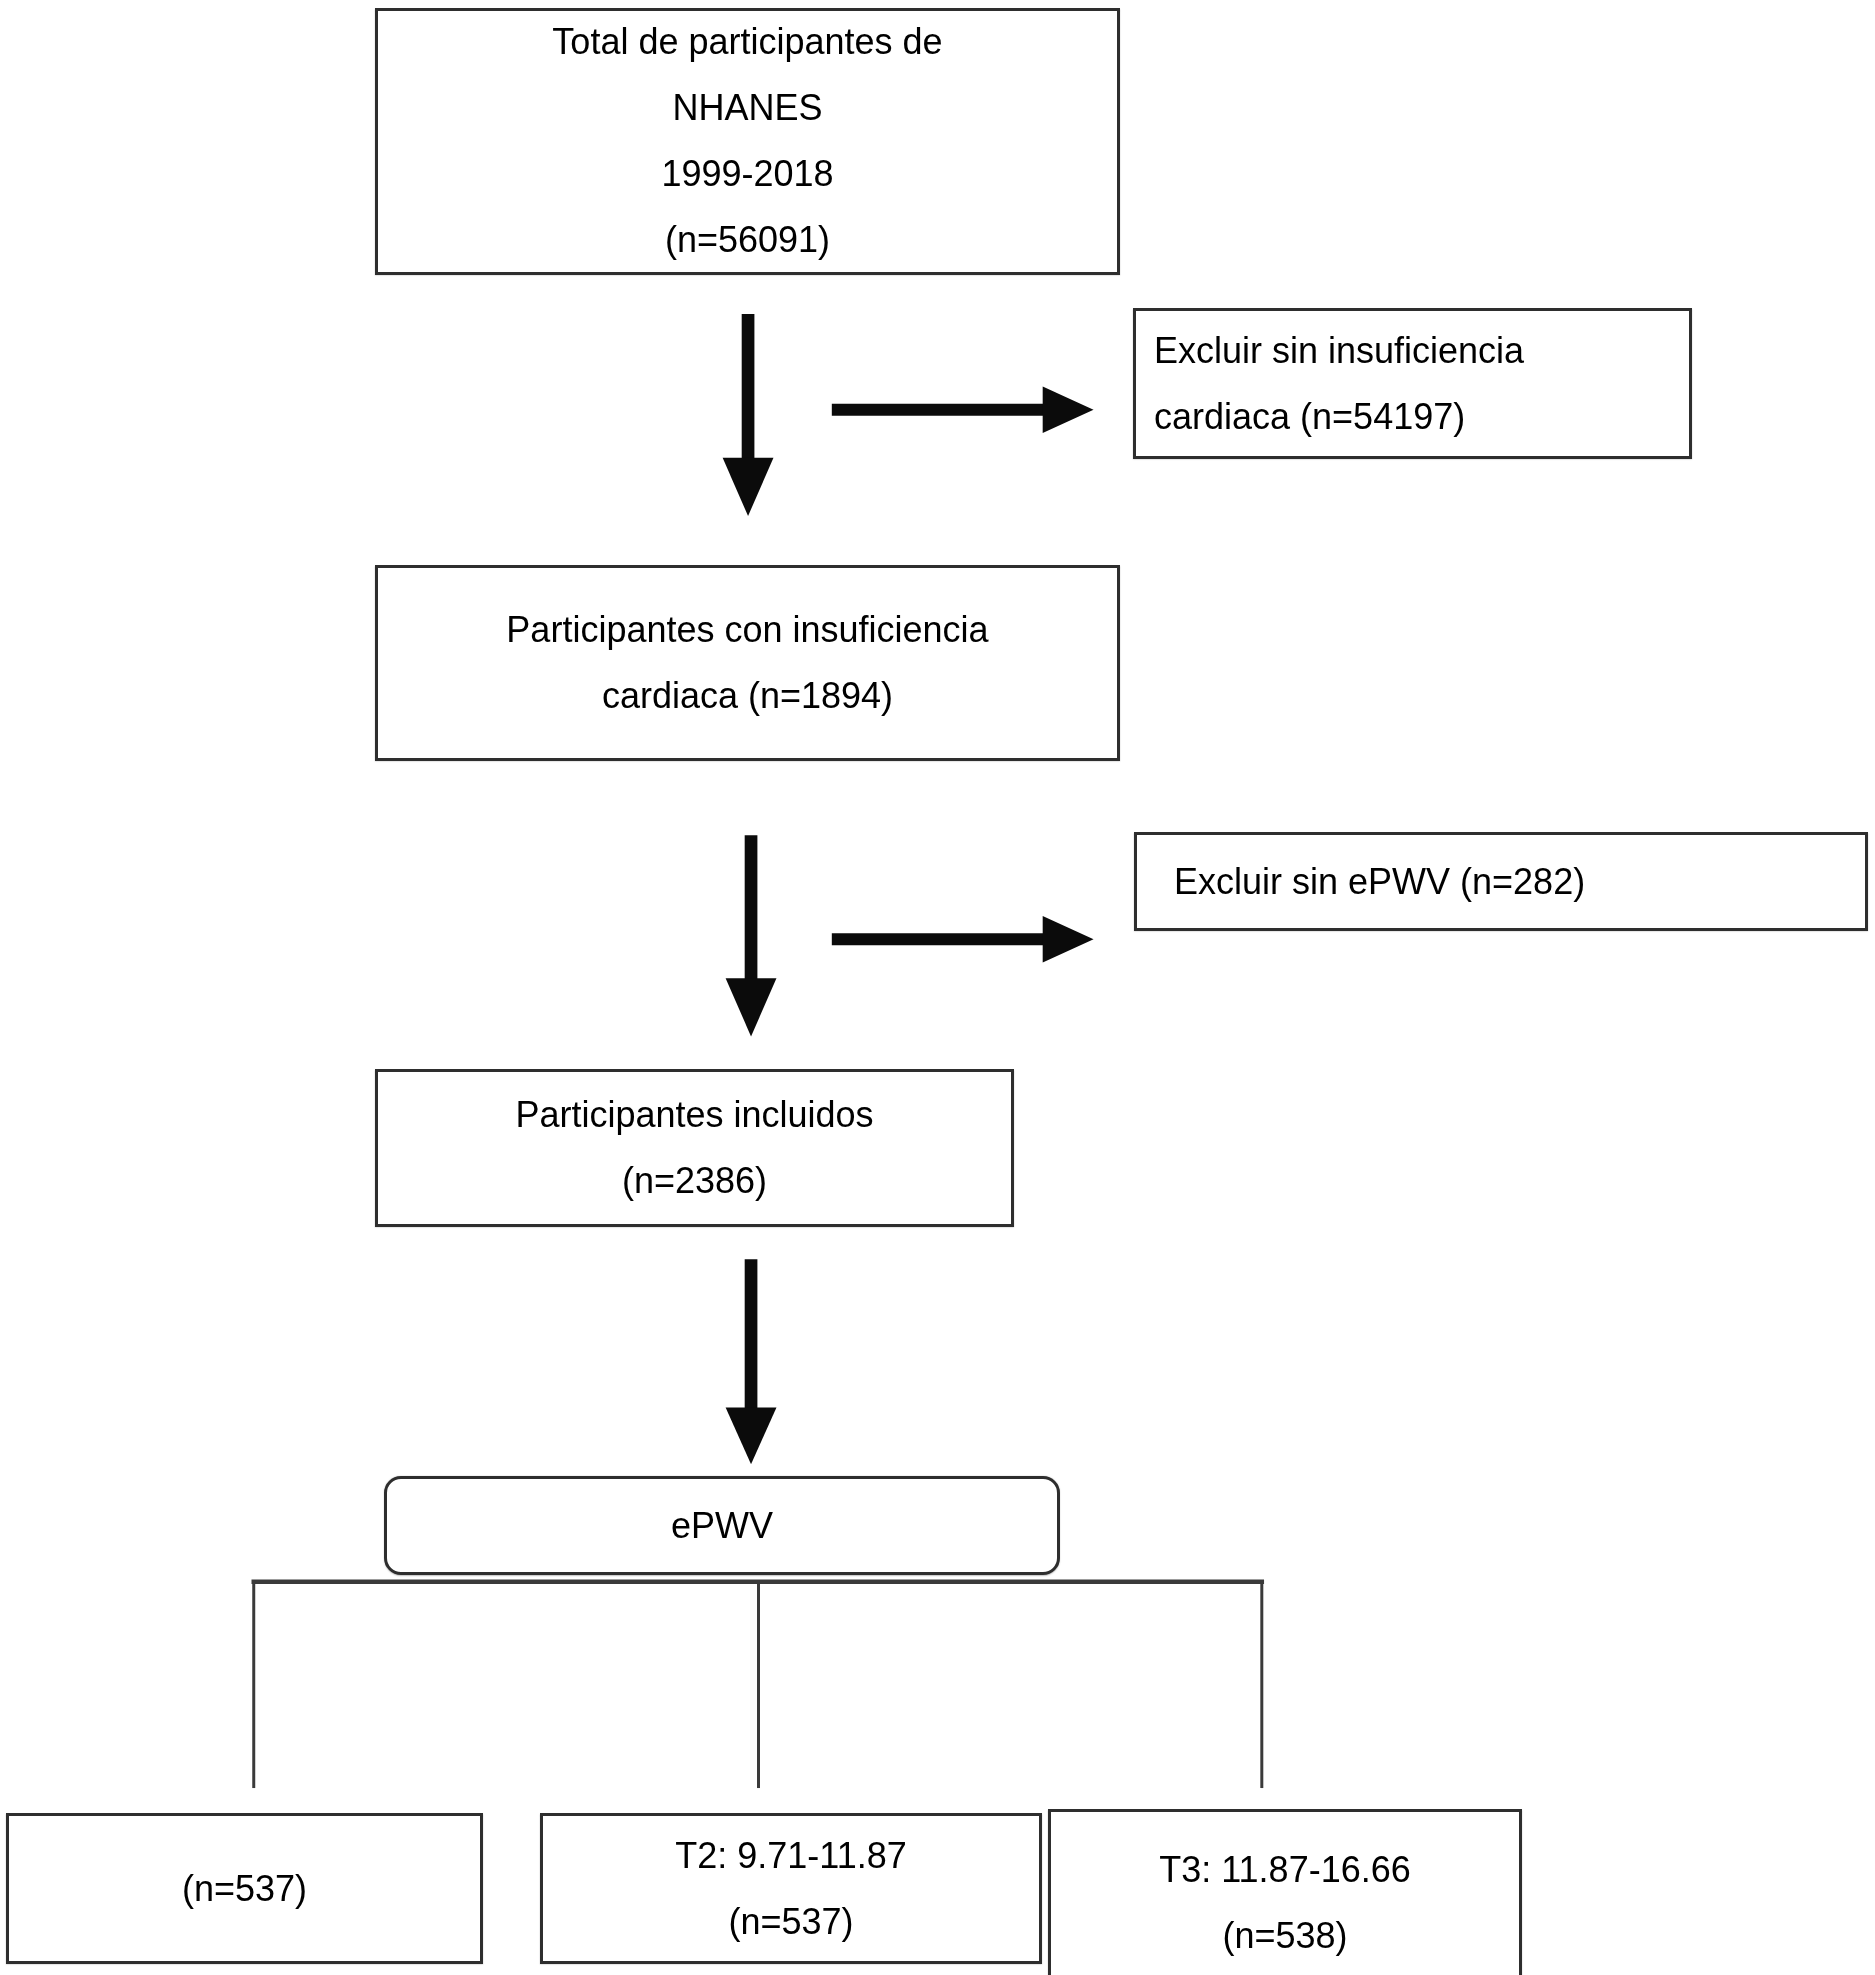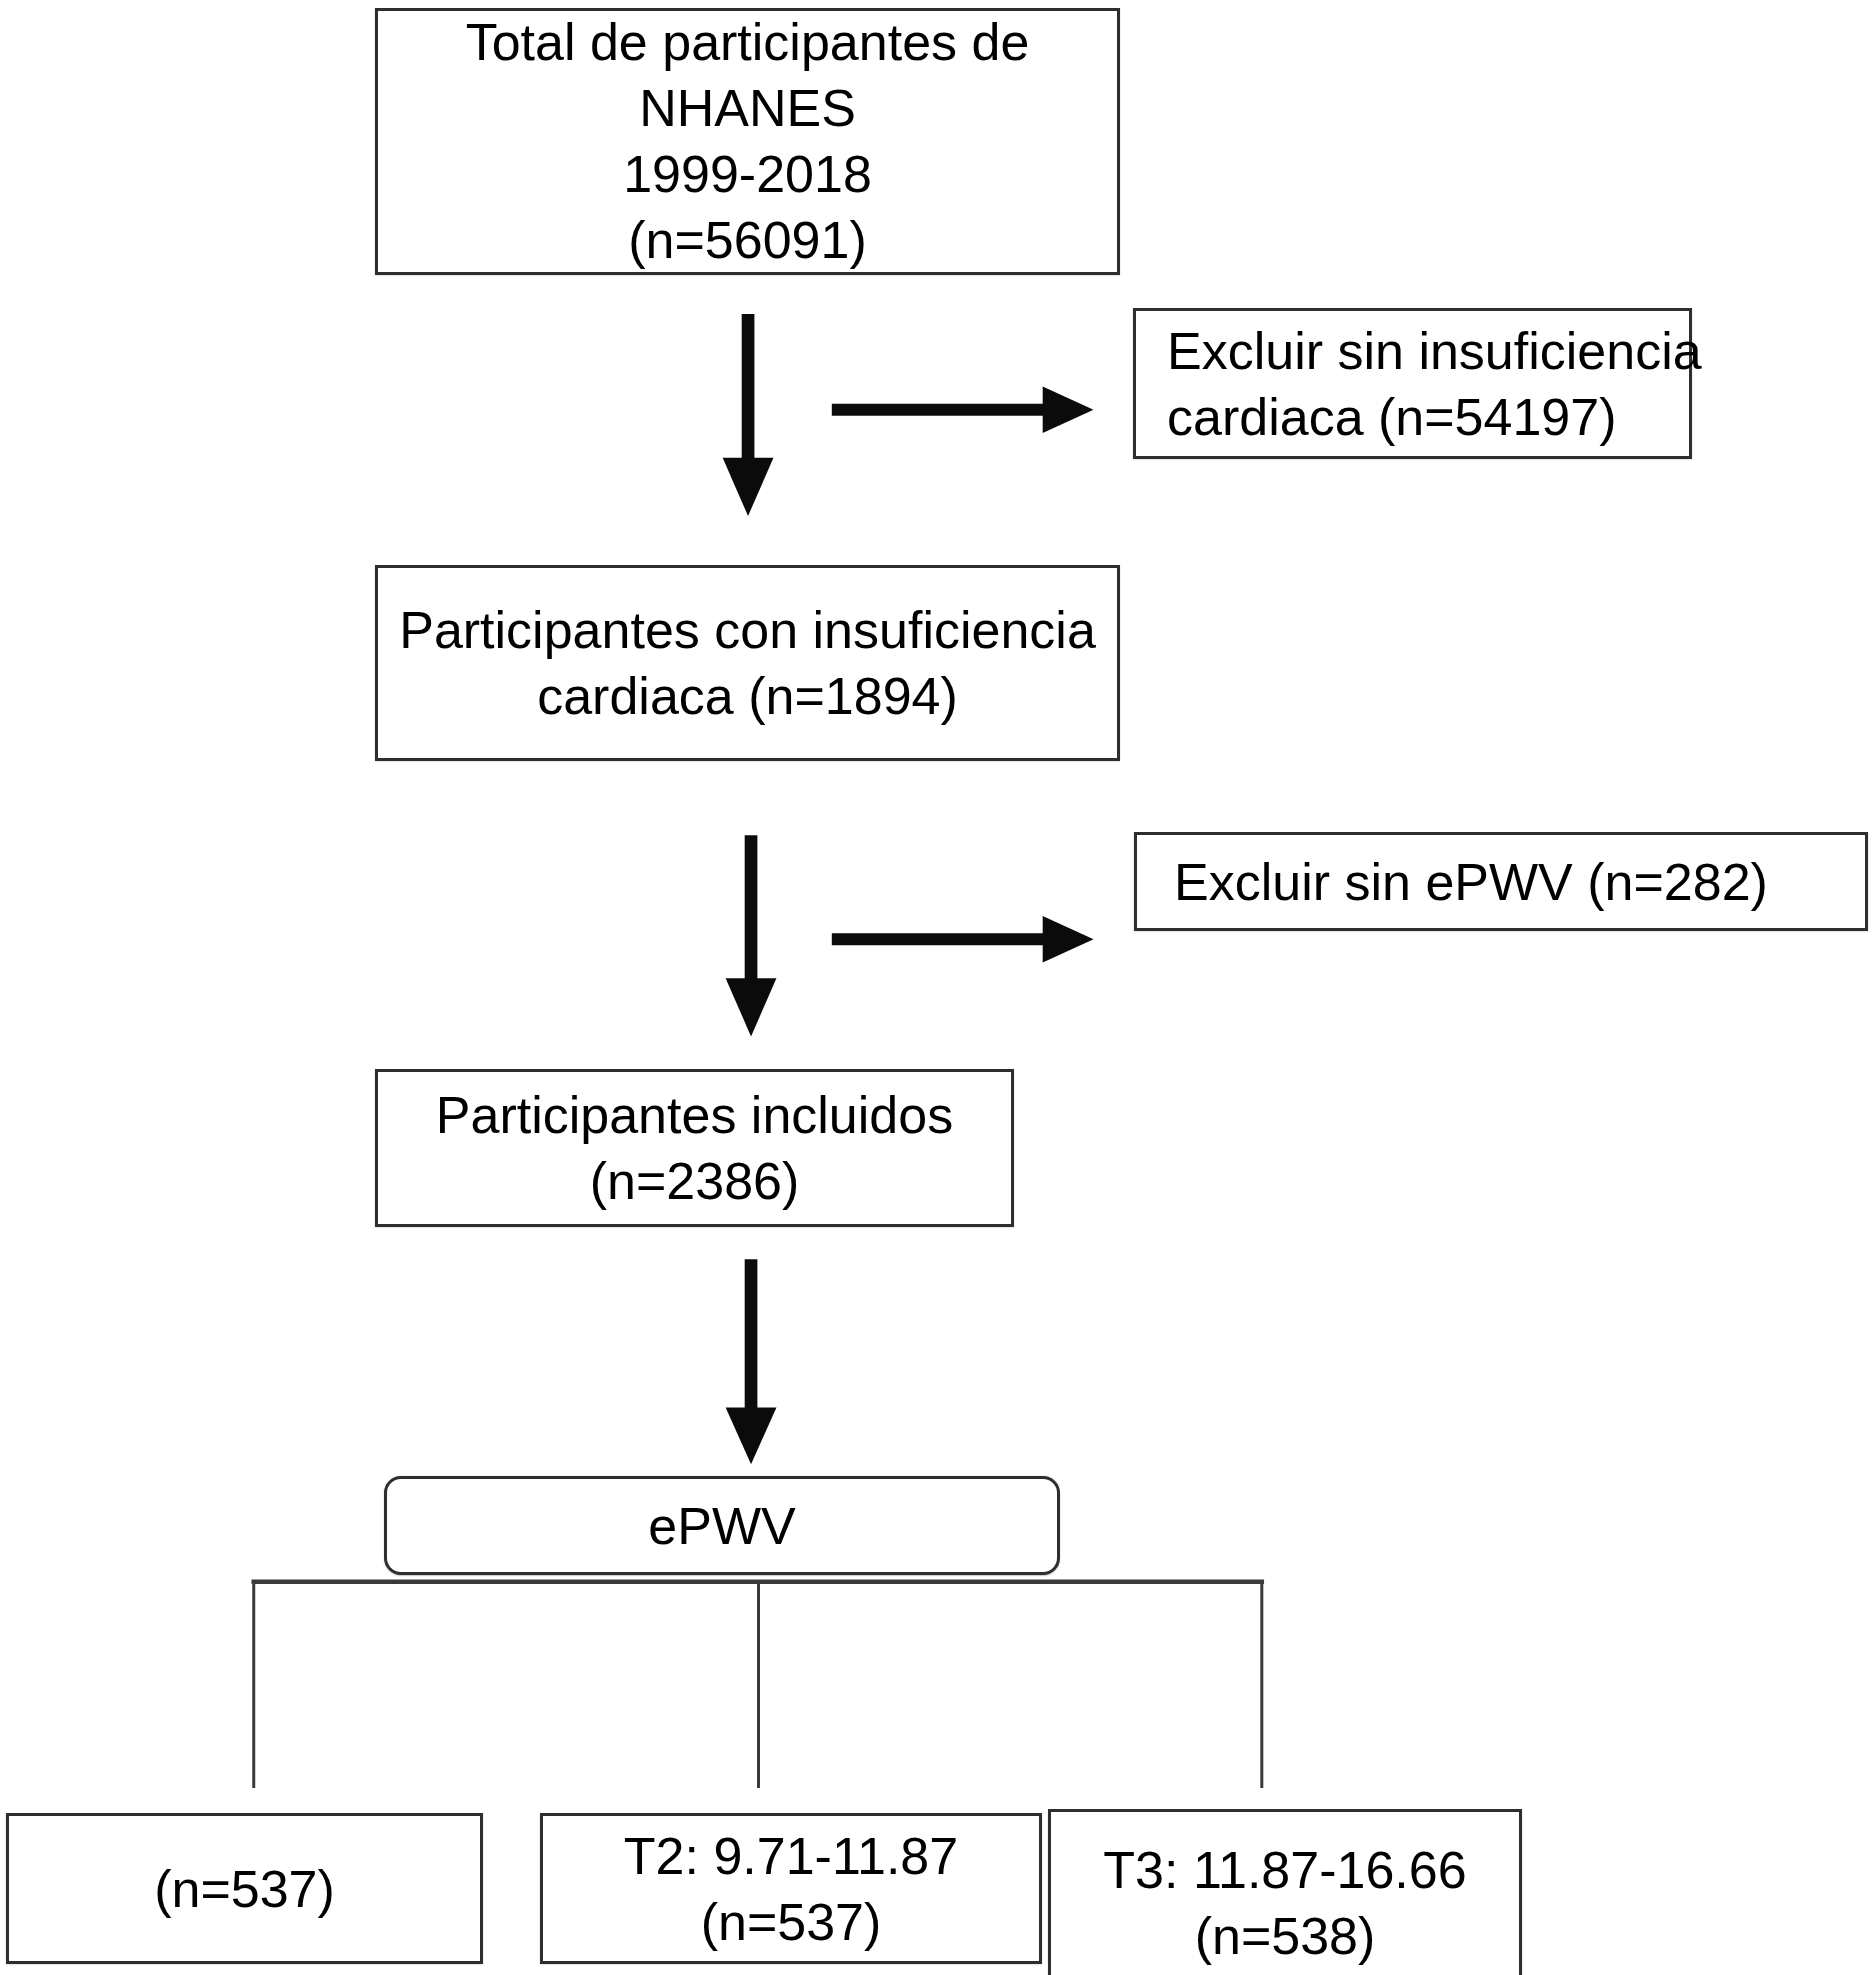--- a/index.html
+++ b/index.html
@@ -28,21 +28,21 @@
     border:3.7px solid var(--border);
     background:var(--background);
     display:flex;
     flex-direction:column;
     justify-content:center;
     box-shadow:0 0.7px 1.5px rgba(0,0,0,0.25);
   }
   .node.center{align-items:center;text-align:center;}
   .node.left{align-items:flex-start;text-align:left;}
   .ln{
-    font-size:52px;
+    font-size:36px;
     line-height:66px;
     white-space:nowrap;
     color:var(--text);
   }
   .arrow-shaft{stroke:var(--arrow);stroke-width:17;}
   .arrow-shaft-h{stroke:var(--arrow);stroke-width:16;}
   .arrow-head{fill:var(--arrow);stroke:none;}
   .branch{stroke:var(--connector);stroke-width:4;fill:none;}
   .branch-h{stroke-width:6;}
 </style>
@@ -86,21 +86,21 @@
     </g>
   </svg>
 
   <div class="node center" style="left:375px;top:7.5px;width:745px;height:267px;">
     <div class="ln">Total de participantes de</div>
     <div class="ln">NHANES</div>
     <div class="ln">1999-2018</div>
     <div class="ln">(n=56091)</div>
   </div>
 
-  <div class="node left" style="left:1133px;top:308px;width:559px;height:151px;padding-left:31px;">
+  <div class="node left" style="left:1133px;top:308px;width:559px;height:151px;padding-left:18px;">
     <div class="ln">Excluir sin insuficiencia</div>
     <div class="ln">cardiaca (n=54197)</div>
   </div>
 
   <div class="node center" style="left:375px;top:565px;width:745px;height:196px;">
     <div class="ln">Participantes con insuficiencia</div>
     <div class="ln">cardiaca (n=1894)</div>
   </div>
 
   <div class="node left" style="left:1134px;top:832px;width:734px;height:99px;padding-left:37px;">

